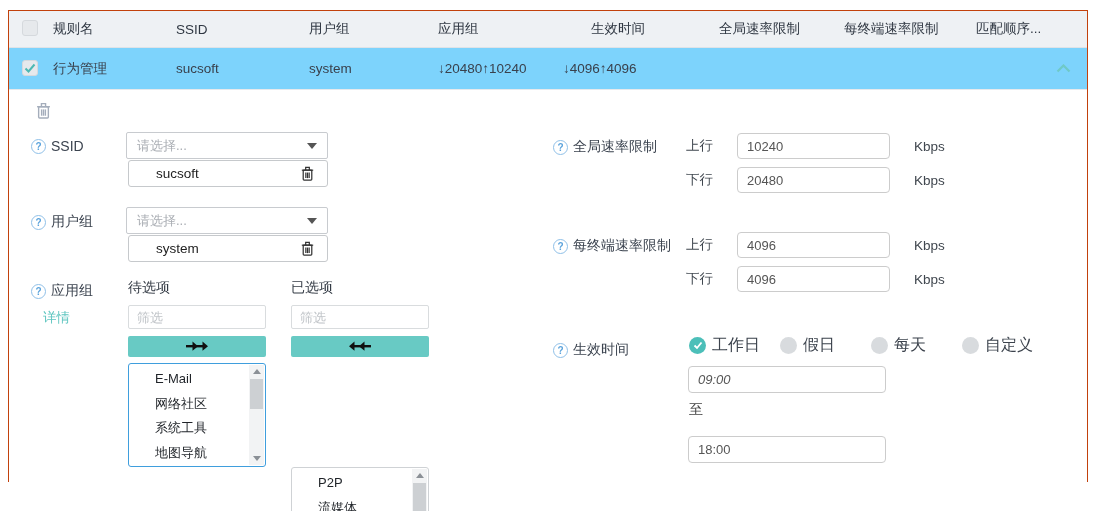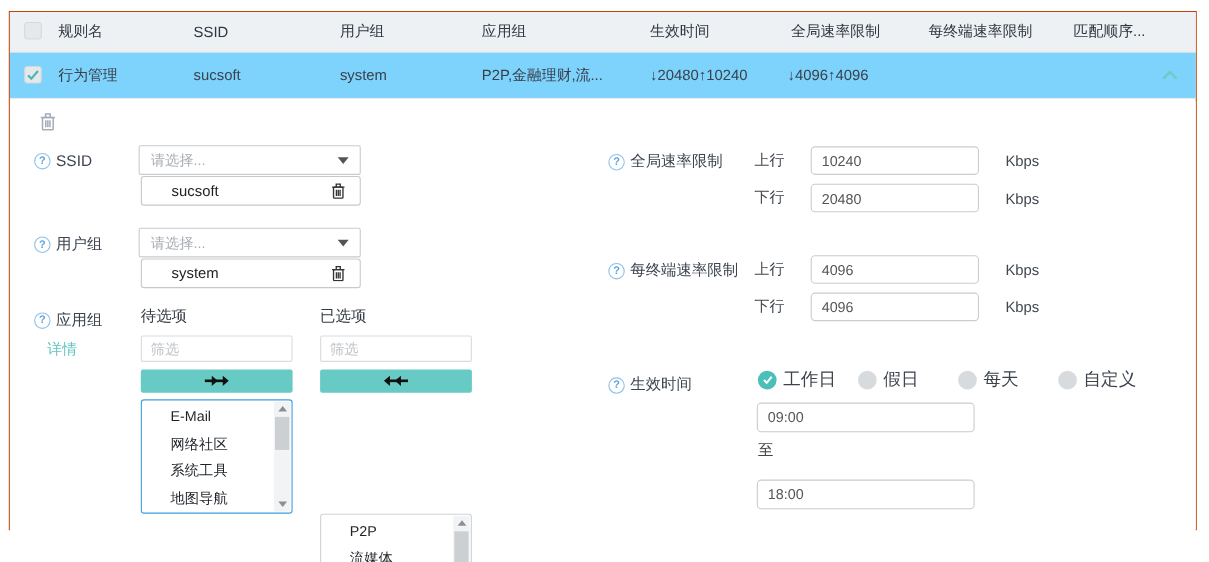--- a/index.html
+++ b/index.html
@@ -115,21 +115,20 @@
     <div class="cell c0">
       <span class="checkbox">
         <svg width="12" height="11" viewBox="0 0 12 11">
             <polyline points="1.5,5.5 4.5,8.5 10.5,1.5" fill="none" stroke="#4db8b2" stroke-width="2"></polyline>
           </svg>
       </span>
     </div>
     <div class="cell c1">行为管理</div>
     <div class="cell c2">sucsoft</div>
     <div class="cell c3">system</div>
-    <div class="cell c4">P2P,金融理财,流...</div>
     <div class="cell c6">↓20480↑10240</div>
     <div class="cell c7">↓4096↑4096</div>
     <div class="cell c8">
       <span class="chev">
         <svg width="15" height="9" viewBox="0 0 15 9">
             <polyline points="1.5,7.5 7.5,1.5 13.5,7.5" fill="none" stroke="#6fc9c6" stroke-width="2.2"></polyline>
           </svg>
       </span>
     </div>
   </div>
@@ -280,17 +279,17 @@
       </span>
       <span class="radio-item">
         <span class="rdot"></span>
         <span>每天</span>
       </span>
       <span class="radio-item">
         <span class="rdot"></span>
         <span>自定义</span>
       </span>
     </div>
-    <input class="abs timeinput" style="left: 679px; top: 274px;" value="09:00">
+    <input class="abs timeinput" style="left: 679px; top: 274px; font-style: italic;" value="09:00">
     <span class="abs tolabel" style="left:680px;top:309px">至</span>
     <input class="abs timeinput" style="left: 679px; top: 344px;" value="18:00">
   </div>
 </div>
 
 </body></html>

